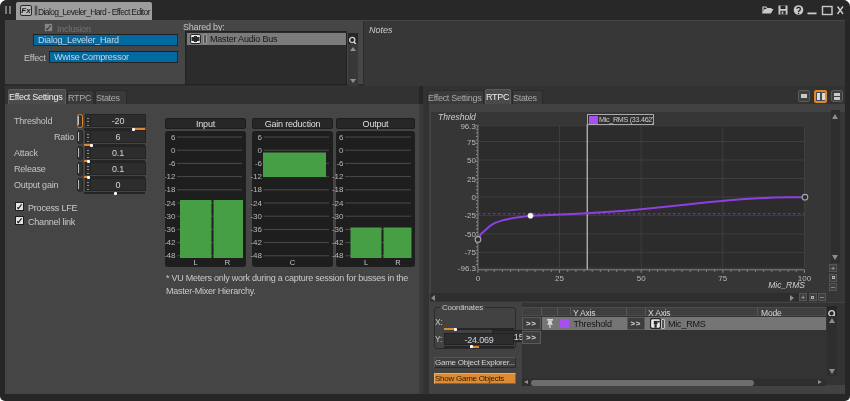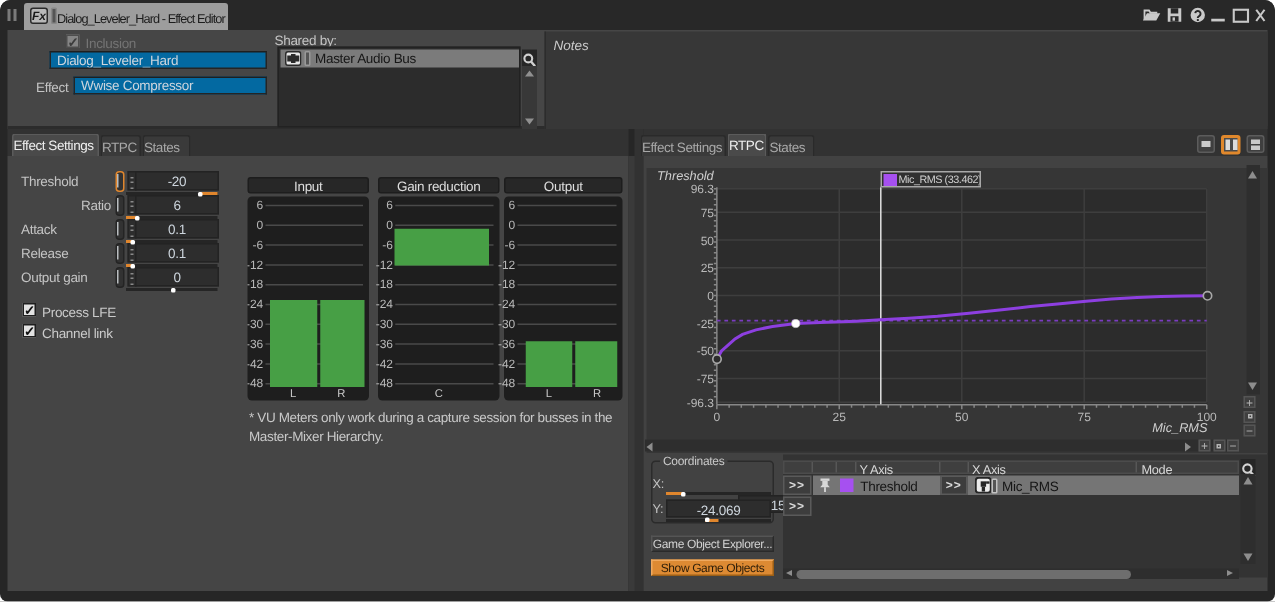--- a/index.html
+++ b/index.html
@@ -32,21 +32,21 @@
 .sdot{position:absolute;width:3px;height:3px;background:#fff;border-radius:1px;top:0px;margin-top:-0.5px;}
 .cb{position:absolute;width:9px;height:9px;background:#e2e2e2;border:1px solid #1e1e1e;color:#111;font-size:9px;line-height:9px;text-align:center;font-weight:bold;}
 
 .mhead{position:absolute;height:11px;background:#272727;border:1px solid #1d1d1d;border-radius:2px;color:#dedede;font-size:9px;letter-spacing:-0.2px;text-align:center;line-height:10px;}
 .mpanel{position:absolute;background:#1e1e1e;border-radius:3px;top:131px;height:136px;}
 
 .sbtrack{position:absolute;background:#2e2e2e;}
 .arr{position:absolute;width:0;height:0;}
 .zbtn{position:absolute;width:8px;height:8px;background:#3f3f3f;border:1px solid #555;color:#b5b5b5;font-size:8px;line-height:7px;text-align:center;}
 
-.btn{position:absolute;background:#3e3e3e;border:1px solid #555;border-bottom-color:#2a2a2a;border-right-color:#2a2a2a;color:#d2d2d2;font-size:8px;letter-spacing:-0.25px;text-align:center;white-space:nowrap;}
+.btn{position:absolute;background:#3e3e3e;border:1px solid #555;border-bottom-color:#2a2a2a;border-right-color:#2a2a2a;color:#d2d2d2;font-size:8px;letter-spacing:-0.25px;white-space:nowrap;}
 .arrbtn{position:absolute;width:18.5px;height:13px;background:#3d3d3d;border:1px solid #5a5a5a;color:#dcdcdc;font-size:8px;font-weight:bold;text-align:center;line-height:11.5px;letter-spacing:0.5px;}
 </style>
 </head>
 <body>
 <div id="win">
 
 <div id="titlebar">
   <div class="abs" style="left:5px;top:6px;width:2px;height:8px;background:#7a7a7a"></div>
   <div class="abs" style="left:9px;top:6px;width:2px;height:8px;background:#7a7a7a"></div>
   <div id="ttab">

